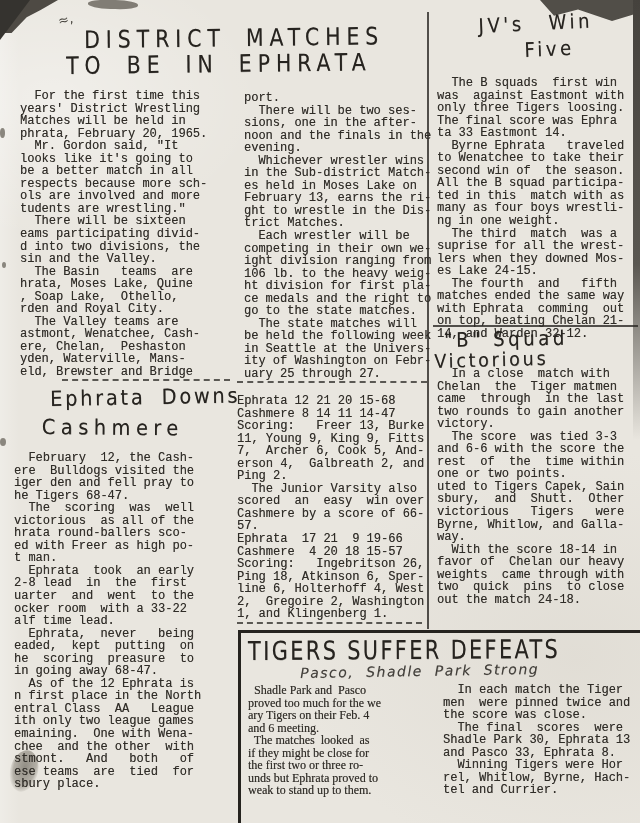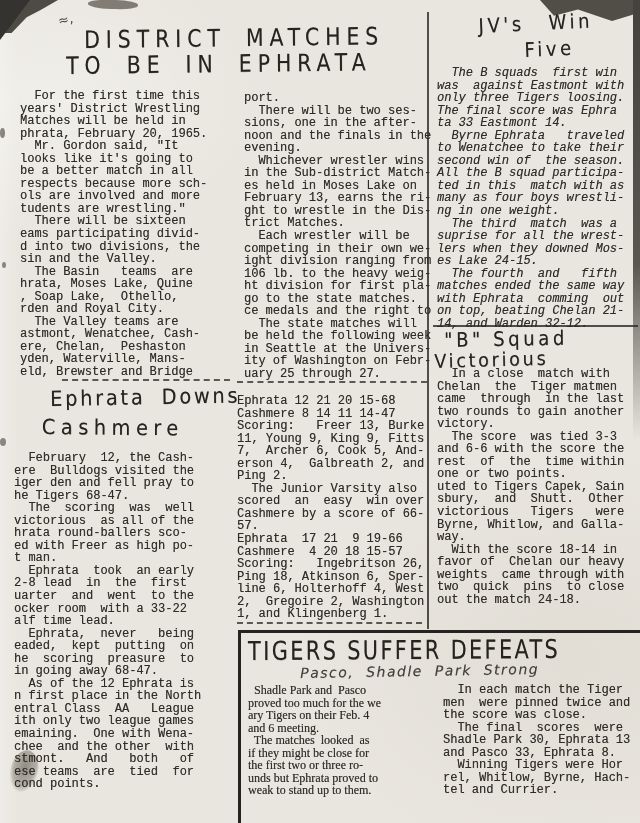--- a/index.html
+++ b/index.html
@@ -104,32 +104,32 @@
       <div class="line">in the Sub-district Match-</div>
       <div class="line">es held in Moses Lake on</div>
       <div class="line">February 13, earns the ri-</div>
       <div class="line">ght to wrestle in the Dis-</div>
       <div class="line">trict Matches.</div>
       <div class="line">  Each wrestler will be</div>
       <div class="line">competing in their own we-</div>
       <div class="line">ight division ranging from</div>
       <div class="line">106 lb. to the heavy weig-</div>
       <div class="line">ht division for first pla-</div>
+      <div class="line">ce medals and the right to</div>
       <div class="line">go to the state matches.</div>
-      <div class="line">ce medals and the right to</div>
       <div class="line">  The state matches will</div>
       <div class="line">be held the following week</div>
       <div class="line">in Seattle at the Univers-</div>
       <div class="line">ity of Washington on Febr-</div>
       <div class="line">uary 25 through 27.</div>
     </div>
 
   <div class="hand h-jv" style="left:478px;top:14px;">JV's Win</div>
   <div class="hand h-jv" style="left:524px;top:38px;">Five</div>
-  <div class="typed" style="left:437px;top:67px;width:200px;font-style:italic;">
+  <div class="typed" style="left:437px;top:77px;width:200px;">
       <div class="line">  The B squads  first win</div>
       <div class="line">was  against Eastmont with</div>
       <div class="line">only three Tigers loosing.</div>
       <div class="line">The final score was Ephra</div>
       <div class="line">ta 33 Eastmont 14.</div>
       <div class="line">  Byrne Ephrata   traveled</div>
       <div class="line">to Wenatchee to take their</div>
       <div class="line">second win of  the season.</div>
       <div class="line">All the B squad participa-</div>
       <div class="line">ted in this  match with as</div>
@@ -192,21 +192,21 @@
       <div class="line">he  scoring  preasure  to</div>
       <div class="line">in going away 68-47.</div>
       <div class="line">  As of the 12 Ephrata is</div>
       <div class="line">n first place in the North</div>
       <div class="line">entral Class  AA   League</div>
       <div class="line">ith only two league games</div>
       <div class="line">emaining.  One with Wena-</div>
       <div class="line">chee  and the other  with</div>
       <div class="line">stmont.   And   both   of</div>
       <div class="line">ese teams  are  tied  for</div>
-      <div class="line">cond points.</div>
+      <div class="line">sbury place.</div>
     </div>
 
   <div class="typed" style="left:237px;top:395px;width:192px;">
       <div class="line">Ephrata 12 21 20 15-68</div>
       <div class="line">Cashmere 8 14 11 14-47</div>
       <div class="line">Scoring:   Freer 13, Burke</div>
       <div class="line">11, Young 9, King 9, Fitts</div>
       <div class="line">7,  Archer 6, Cook 5, And-</div>
       <div class="line">erson 4,  Galbreath 2, and</div>
       <div class="line">Ping 2.</div>

